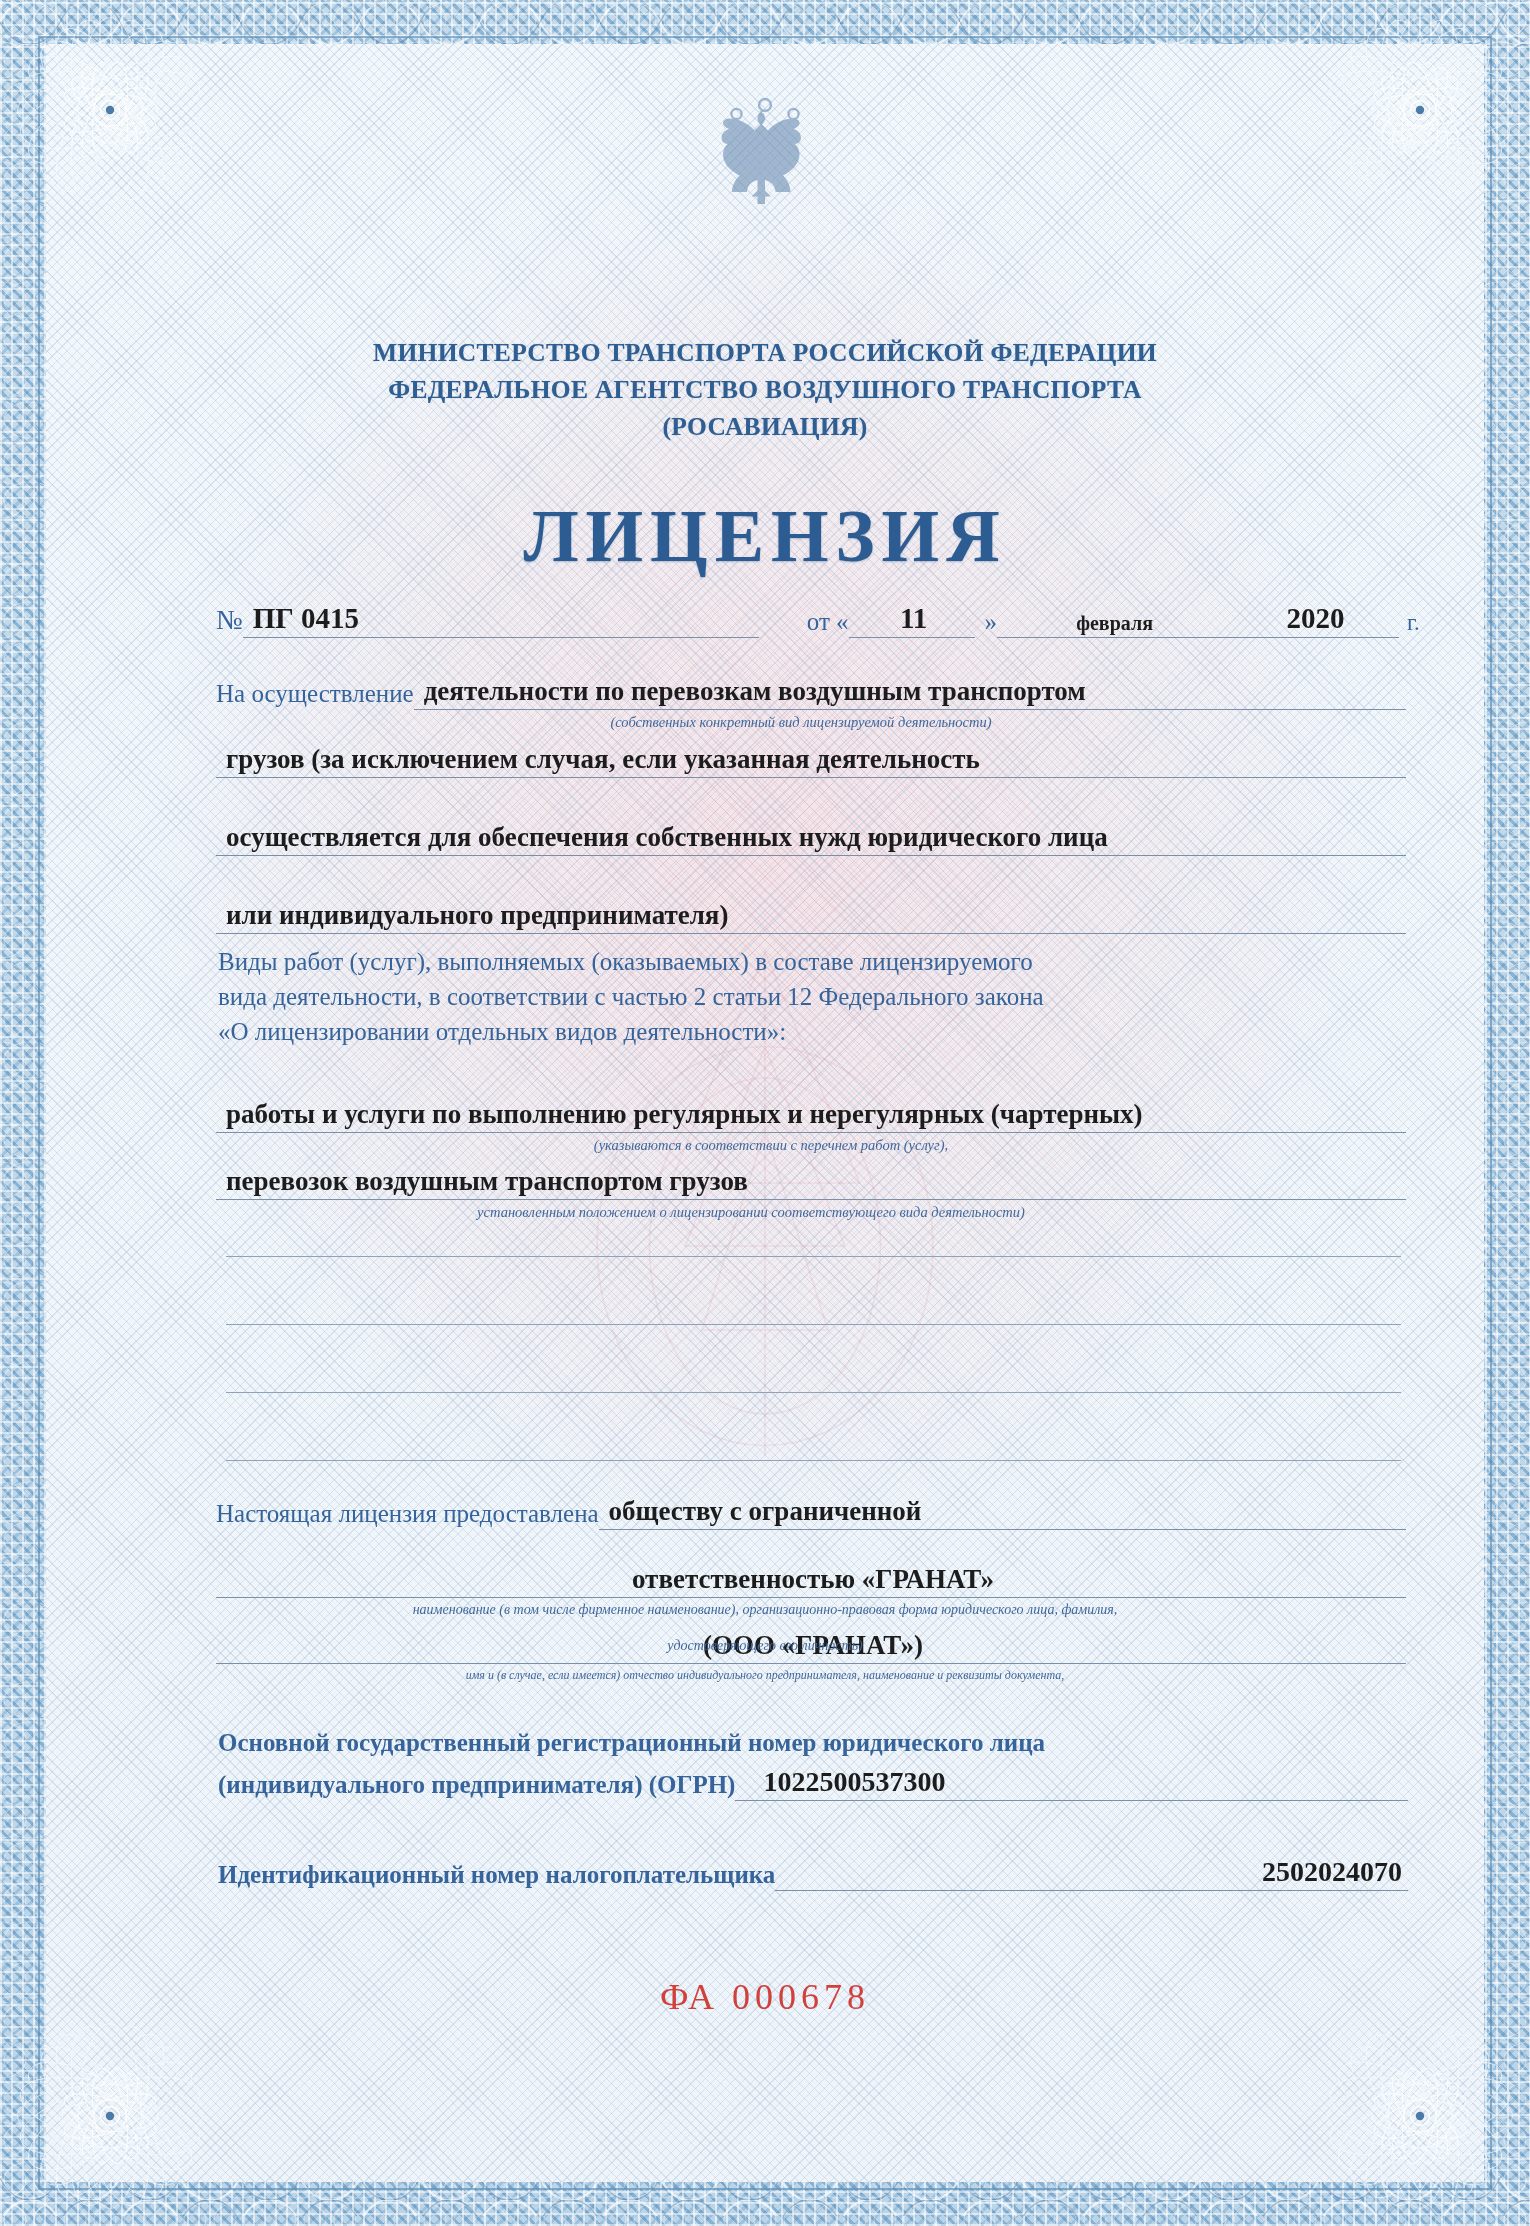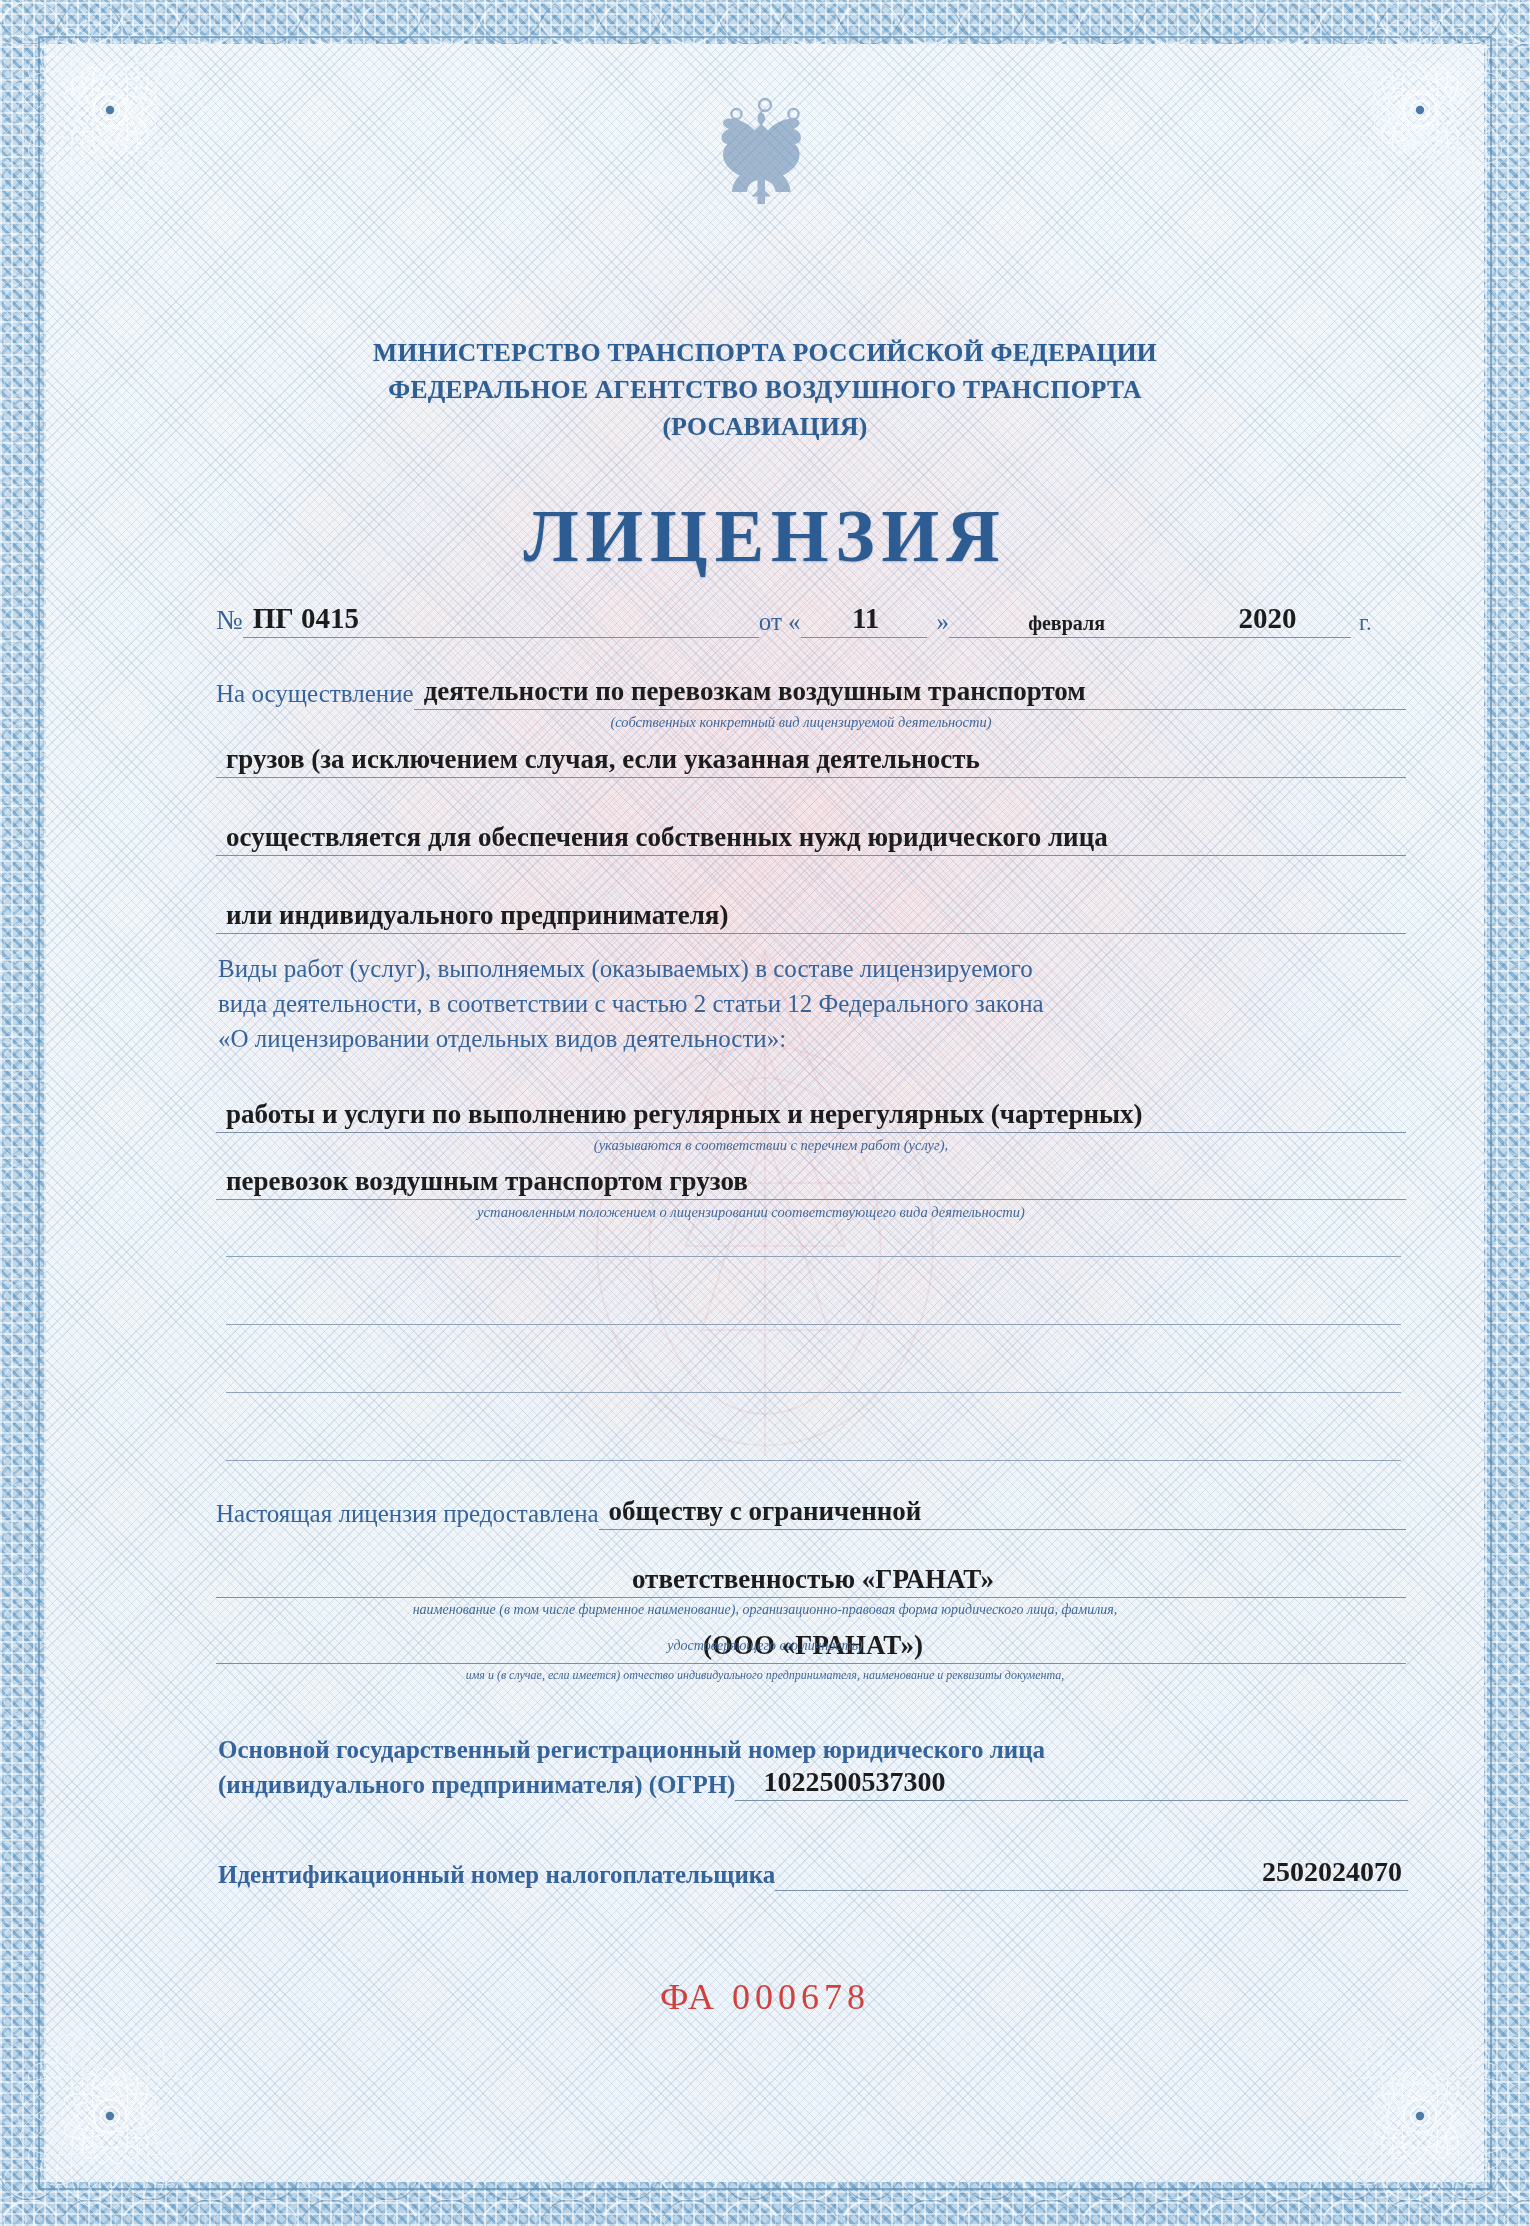--- a/index.html
+++ b/index.html
@@ -116,21 +116,20 @@
     position:absolute;text-align:center;width:100%;
     font-style:italic;color:#40679b;
     font-size:14.5px;font-family:"Liberation Serif", serif;
     white-space:nowrap;
   }
 
   .para{
     position:absolute;color:#35639a;
     font-size:25px;line-height:35px;
     font-family:"Liberation Serif", serif;
-    margin-top:7px;
   }
 
   
   .blank-line{
     position:absolute;height:0;border-bottom:1.5px solid #8fa2b8;
   }
 
   .serial{
     position:absolute;left:0;right:0;
     text-align:center;
@@ -202,21 +201,21 @@
         <div>МИНИСТЕРСТВО ТРАНСПОРТА РОССИЙСКОЙ ФЕДЕРАЦИИ</div>
         <div>ФЕДЕРАЛЬНОЕ АГЕНТСТВО ВОЗДУШНОГО ТРАНСПОРТА</div>
         <div>(РОСАВИАЦИЯ)</div>
       </div>
 
       <div class="title">ЛИЦЕНЗИЯ</div>
 
       <div class="row" style="left:170px;top:558px;width:1190px;">
         <span class="lbl" style="font-size:28px;color:#35639a;padding-bottom:2px;">№</span>
         <span class="fill" style="flex:0 0 500px;font-size:29px;">ПГ 0415</span>
-        <span class="lbl" style="padding-bottom:2px;">от «</span>
+        <span class="lbl" style="margin-left:48px;padding-bottom:2px;">от «</span>
         <span class="fill center" style="flex:0 0 110px;font-size:29px;">11</span>
         <span class="lbl" style="margin-left:10px;padding-bottom:2px;">»</span>
         <span class="fill center" style="flex:0 0 215px;font-size:20px;">февраля</span>
         <span class="fill center" style="flex:0 0 155px;font-size:29px;">2020</span>
         <span class="lbl" style="margin-left:8px;padding-bottom:2px;font-size:23px;">г.</span>
       </div>
 
       <div class="row" style="left:170px;top:632px;width:1190px;">
         <span class="lbl" style="padding-bottom:2px;">На осуществление</span>
         <span class="fill bold-lg">деятельности по перевозкам воздушным транспортом</span>

